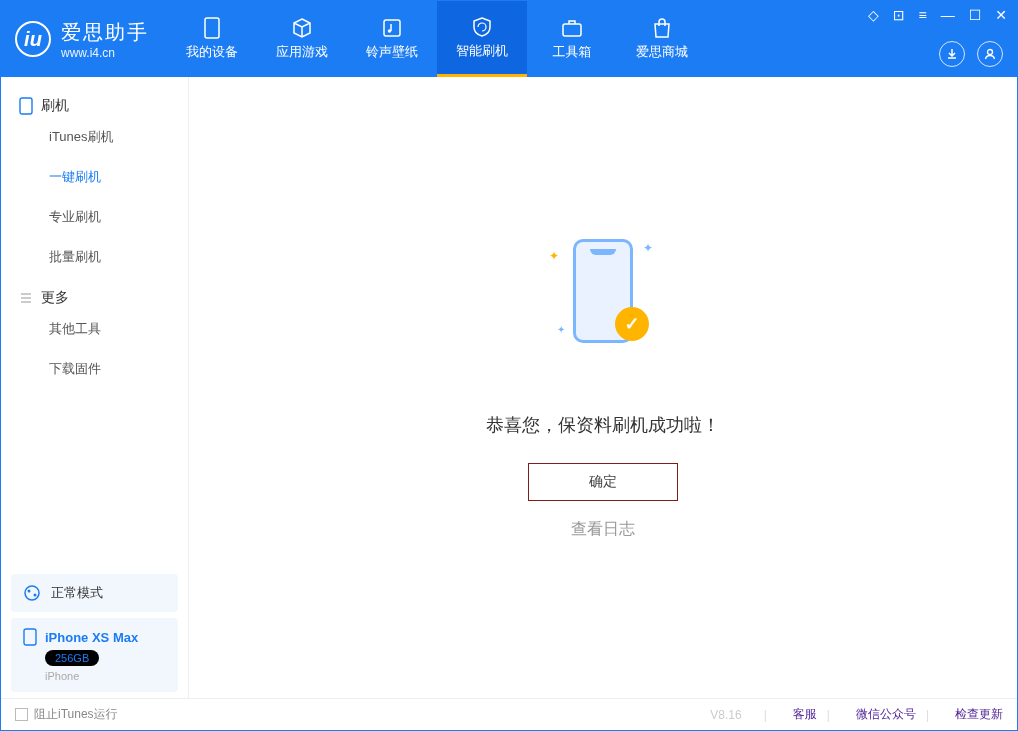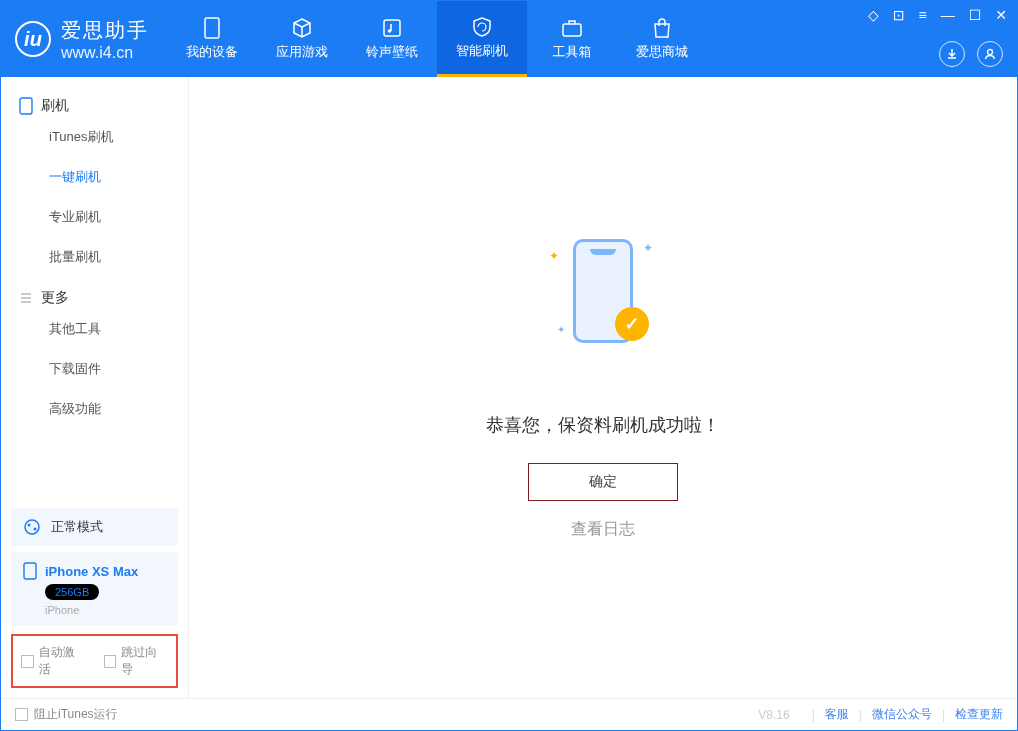--- a/index.html
+++ b/index.html
@@ -3,21 +3,21 @@
 <meta charset="utf-8">
 <style>
 * { margin: 0; padding: 0; box-sizing: border-box; font-family: "Microsoft YaHei", sans-serif; }
 body { background: #f0f0f0; display: flex; justify-content: center; align-items: center; height: 100vh; }
 .window { width: 1018px; height: 731px; background: #fff; border: 1px solid #1b7cf4; display: flex; flex-direction: column; }
 
 .header { height: 76px; background: linear-gradient(#1b7cf4,#1b7cf4); display: flex; align-items: stretch; color: #fff; position: relative; }
 .logo-area { display: flex; align-items: center; padding: 0 18px 0 14px; gap: 10px; }
 .logo-circle { width: 36px; height: 36px; border-radius: 50%; border: 2.5px solid #fff; display: flex; align-items: center; justify-content: center; font-weight: bold; font-size: 20px; font-style: italic; }
 .logo-text .t1 { font-size: 20px; font-weight: 500; letter-spacing: 2px; }
-.logo-text .t2 { font-size: 16px; opacity: .9; }
+.logo-text .t2 { font-size: 12px; opacity: .9; }
 .nav { display: flex; }
 .nav-item { width: 90px; display: flex; flex-direction: column; align-items: center; justify-content: center; gap: 4px; font-size: 13px; cursor: pointer; }
 .nav-item.active { background: #0e66e0; border-bottom: 3px solid #ffb400; }
 .nav-icon { width: 26px; height: 22px; display: flex; align-items: center; justify-content: center; }
 .win-controls { position: absolute; right: 10px; top: 6px; display: flex; gap: 14px; font-size: 14px; }
 .win-controls span { cursor: pointer; }
 .header-right { position: absolute; right: 14px; bottom: 10px; display: flex; gap: 12px; }
 .circ-btn { width: 26px; height: 26px; border: 1.5px solid rgba(255,255,255,.8); border-radius: 50%; display: flex; align-items: center; justify-content: center; cursor: pointer; }
 
 .body { flex: 1; display: flex; min-height: 0; }
@@ -50,21 +50,21 @@
 .s3 { left: 14px; bottom: 20px; color:#7bb6ff; font-size:10px;}
 .succ-text { font-size: 18px; color: #333; margin-bottom: 26px; margin-top: 28px; }
 .ok-btn { width: 150px; height: 38px; border: 1px solid #7f1d1d; background: #fff; font-size: 14px; color: #444; cursor: pointer; margin-bottom: 18px; }
 .log-link { font-size: 16px; color: #999; cursor: pointer; }
 
 .footer { height: 32px; border-top: 1px solid #eee; display: flex; align-items: center; padding: 0 14px; font-size: 12px; color: #888; }
 .footer .fl { display:flex; align-items:center; gap:6px; }
 .footer .fr { margin-left: auto; display: flex; align-items: center; gap: 10px; }
 .footer .ver { color: #ccc; margin-right: 12px; }
 .footer .sep { color: #ddd; }
-.footer a { color: #3b82f6; cursor: pointer; }
+.footer a { color: #4c1d95; cursor: pointer; margin-left: 16px; }
 </style>
 </head>
 <body>
 
 <div class="window">
 
   <div class="header">
     <div class="logo-area">
       <div class="logo-circle">iu</div>
       <div class="logo-text">
@@ -165,51 +165,40 @@
         <div class="side-item">批量刷机</div>
 
         <div class="side-group">
           <svg width="14" height="14">
               <path d="M2 3 L12 3 M2 7 L12 7 M2 11 L12 11" stroke="#bbb" stroke-width="1.5"></path>
             </svg>
           <span>更多</span>
         </div>
         <div class="side-item">其他工具</div>
         <div class="side-item">下载固件</div>
-        <div class="side-item">高级功能</div>
       </div>
 
       <div class="side-bottom">
         <div class="mode-card">
           <svg width="18" height="18">
               <circle cx="9" cy="9" r="7" fill="none" stroke="#1b7cf4" stroke-width="1.5"></circle>
               <circle cx="6" cy="7" r="1.5" fill="#1b7cf4"></circle>
               <circle cx="12" cy="11" r="1.5" fill="#1b7cf4"></circle>
             </svg>
           <span>正常模式</span>
         </div>
         <div class="device-card">
           <div class="dn">
             <svg width="14" height="18">
                 <rect x="1" y="1" width="12" height="16" rx="2" fill="none" stroke="#1b7cf4" stroke-width="1.4"></rect>
               </svg>
             <span>iPhone XS Max</span>
           </div>
           <span class="badge" style="margin-left:22px">256GB</span>
           <span class="device-sub">iPhone</span>
-        </div>
-        <div class="checkbox-row">
-          <label class="cb">
-            <span class="cb-box"></span>
-            <span>自动激活</span>
-          </label>
-          <label class="cb">
-            <span class="cb-box"></span>
-            <span>跳过向导</span>
-          </label>
         </div>
       </div>
     </div>
 
     <div class="main">
       <div class="success">
         <div class="phone-illu">
           <span class="sparkle s1">✦</span>
           <span class="sparkle s2">✦</span>
           <span class="sparkle s3">✦</span>

